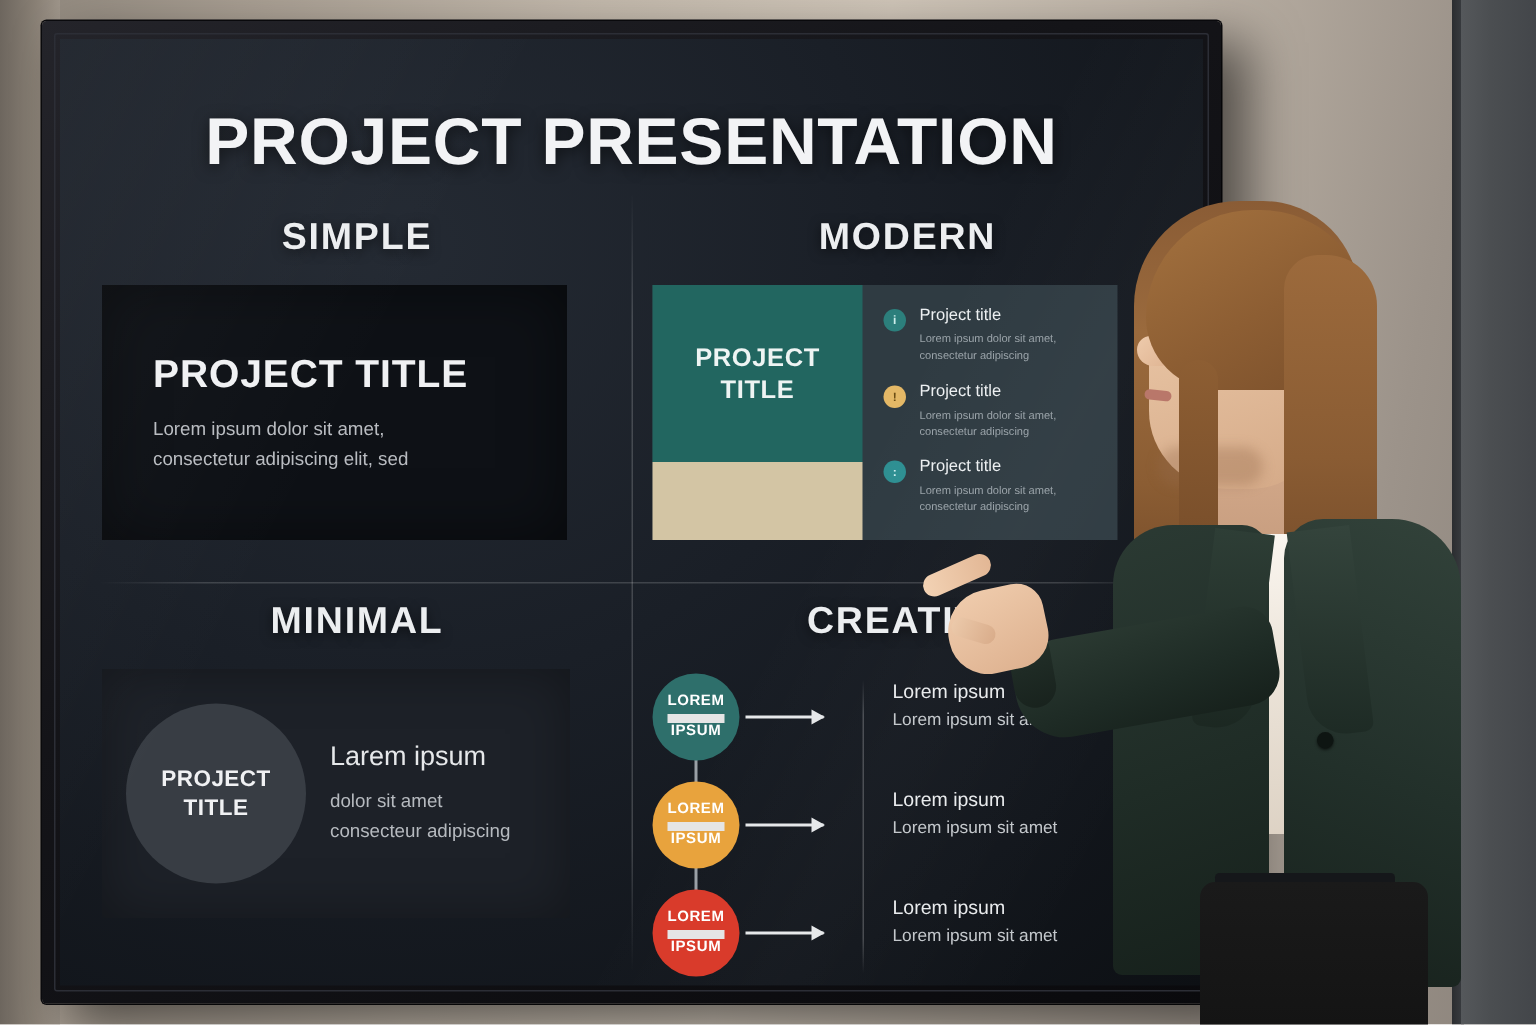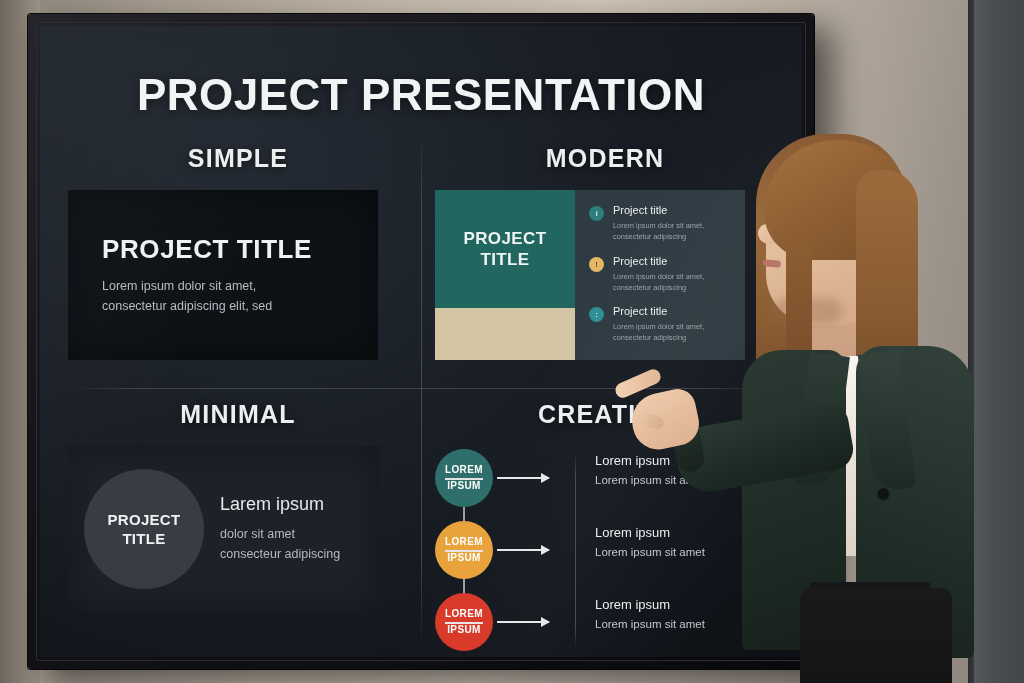--- a/index.html
+++ b/index.html
@@ -160,21 +160,21 @@
   #c-row-2{ top:144px; }
   .c-circle{
     width:58px; height:58px; border-radius:50%;
     display:flex; align-items:center; justify-content:center; text-align:center;
     flex:0 0 58px; z-index:2;
   }
   .c-circle.teal  { background:#2e6f6b; }
   .c-circle.amber { background:#e8a33d; }
   .c-circle.red   { background:#d93b2b; }
   .c-circle .cw{ font-size:10px; font-weight:700; line-height:1.25; color:#fff; letter-spacing:.4px; }
-  .c-circle .cw b{ display:block; font-weight:700; border-bottom:2px solid #e5e5e5; padding-bottom:1px; }
+  .c-circle .cw b{ display:block; font-weight:700; border-bottom:6px solid #e5e5e5; padding-bottom:1px; }
   .c-arrow{
     position:relative; width:52px; height:2px; background:#e6e8ea; margin-left:4px;
   }
   .c-arrow::after{
     content:""; position:absolute; right:-1px; top:-4px;
     border-left:9px solid #e6e8ea;
     border-top:5px solid transparent; border-bottom:5px solid transparent;
   }
   .c-connector{
     position:absolute; left:28px; width:2px; background:#9aa0a6; z-index:1;

